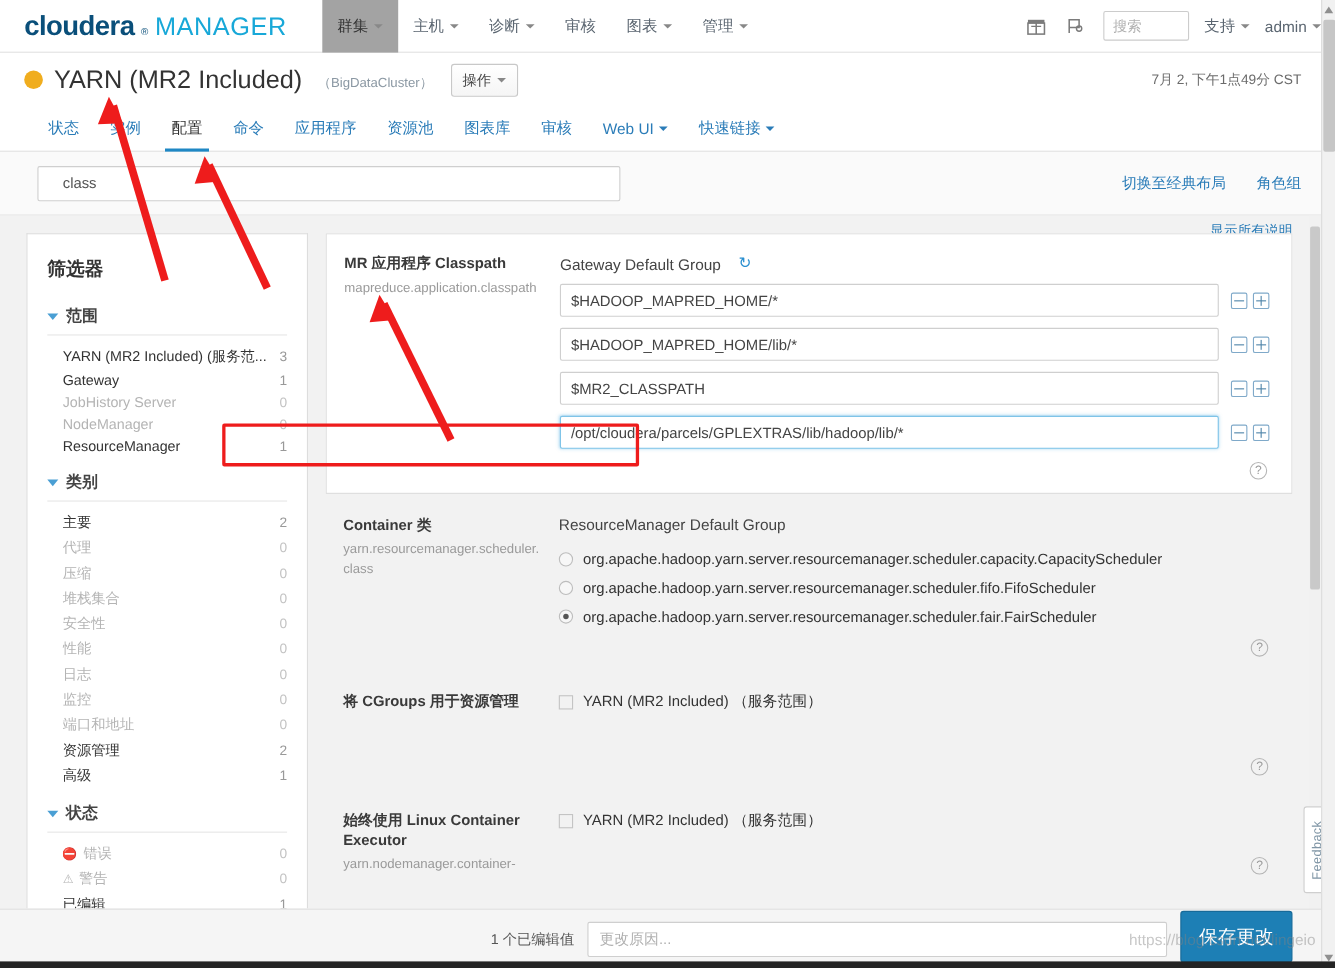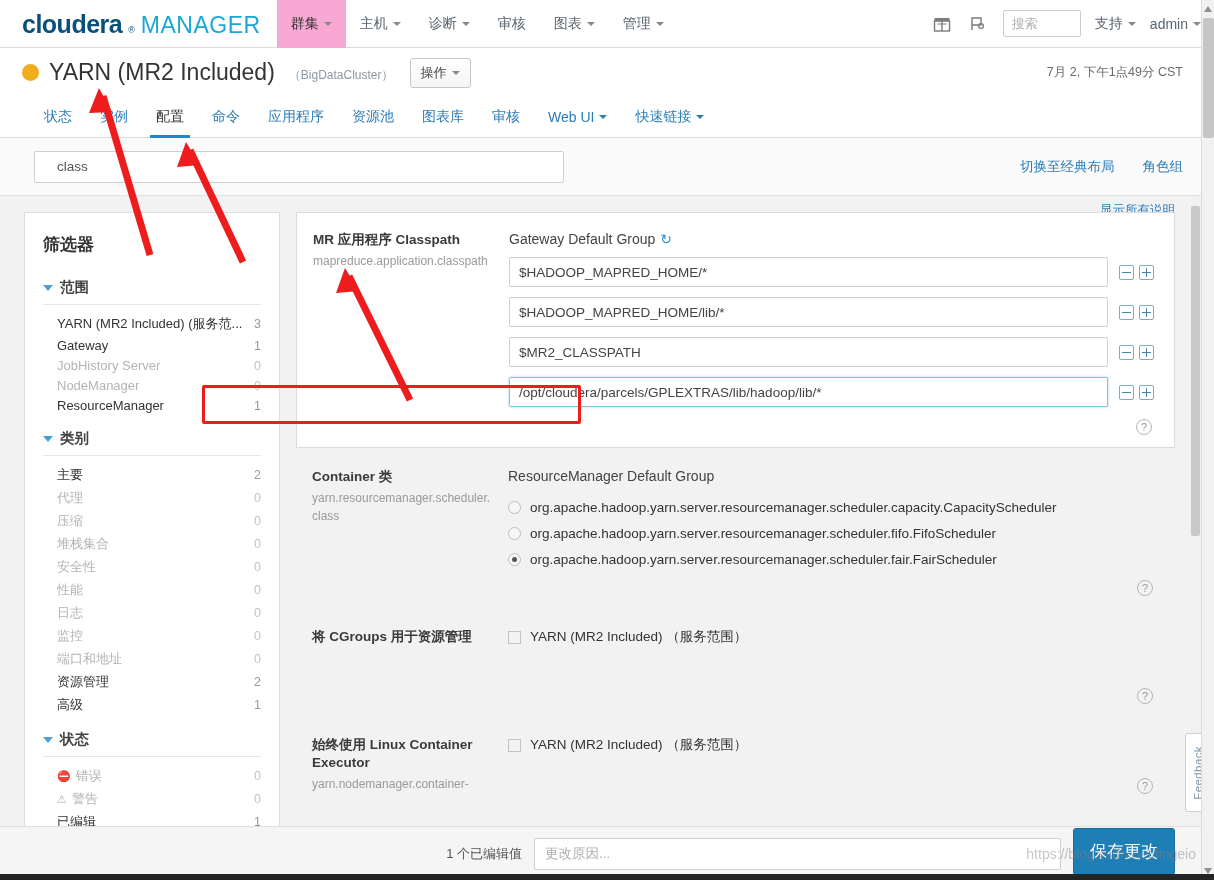--- a/index.html
+++ b/index.html
@@ -15,36 +15,36 @@
   #root { position: relative; width: 1214px; height: 880px; overflow: hidden; }
 
   
   .topnav {
     position: absolute; top: 0; left: 0; width: 1201px; height: 48px;
     background: #fff; border-bottom: 1px solid #dcdcdc;
     display: flex; align-items: center;
   }
   .brand {
     display: flex; align-items: baseline; gap: 6px;
-    padding: 0 16px 0 22px; height: 48px; line-height: 48px;
+    padding: 0 32px 0 22px; height: 48px; line-height: 48px;
   }
   .brand-cloudera {
     font-size: 25px; font-weight: bold; color: #0a4f7a;
     letter-spacing: -0.5px;
   }
   .brand-reg { font-size: 9px; color: #0a4f7a; vertical-align: super; }
   .brand-manager {
     font-size: 23px; color: #18a8d8; letter-spacing: 0.5px; font-weight: 300;
   }
   .navitems { display: flex; align-items: stretch; height: 48px; }
   .navitem {
     display: flex; align-items: center; padding: 0 14px; height: 48px;
     color: #5a6570; font-size: 14px; cursor: pointer; white-space: nowrap;
   }
-  .navitem.active { background: #f9a8d4; color: #333; }
+  .navitem.active { background: #a3a3a3; color: #333; }
   .caret {
     display: inline-block; margin-left: 5px;
     border-left: 4px solid transparent; border-right: 4px solid transparent;
     border-top: 4px solid #888;
   }
   .topright {
     margin-left: auto; display: flex; align-items: center; gap: 14px;
     padding-right: 0; height: 48px;
   }
   .icon-btn {
@@ -175,21 +175,21 @@
   .cfg-name {
     font-size: 13.5px; font-weight: bold; color: #3a3a3a; line-height: 1.35;
     margin-bottom: 4px;
   }
   .cfg-prop {
     font-size: 12px; color: #9a9a9a; line-height: 1.45; word-break: break-all;
   }
   .cfg-value-col { flex: 1; min-width: 0; }
   .group-head {
     font-size: 14px; color: #444; margin-bottom: 10px;
-    display: flex; align-items: center; gap: 5px;
+    display: flex; align-items: center; gap: 16px;
   }
   .reset-icon { color: #2a8fd0; font-size: 14px; cursor: pointer; }
   .inputrow { display: flex; align-items: center; margin-bottom: 10px; }
   .cfg-input {
     flex: 1; height: 19px; border: 1px solid #cfcfcf; border-radius: 2px;
     padding: 14px 9px; font-size: 13.5px; color: #444; background: #fff;
     font-family: "Liberation Sans", sans-serif; min-width: 0;
   }
   .cfg-input.focused { border: 1px solid #7fc4e8; box-shadow: 0 0 3px rgba(90,180,230,.5); }
   .pm-btns { display: flex; gap: 5px; margin-left: 11px; flex: none; }

